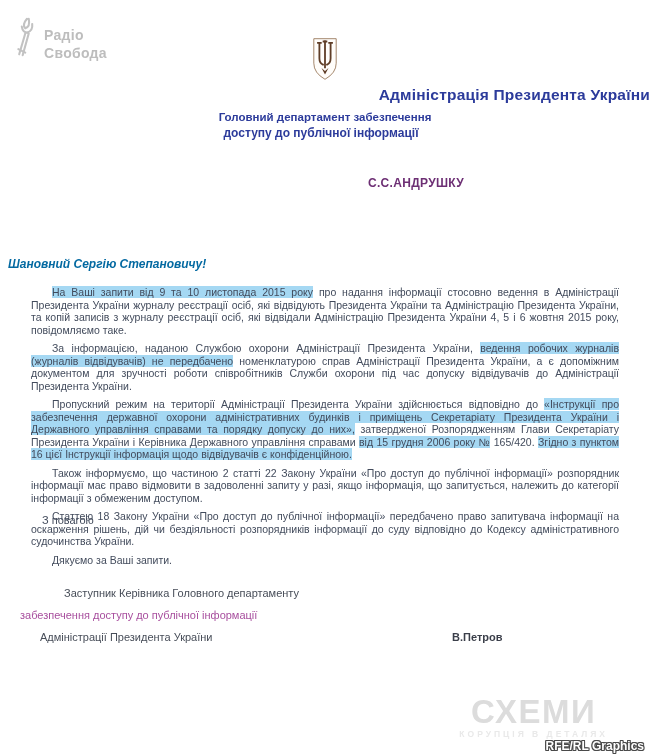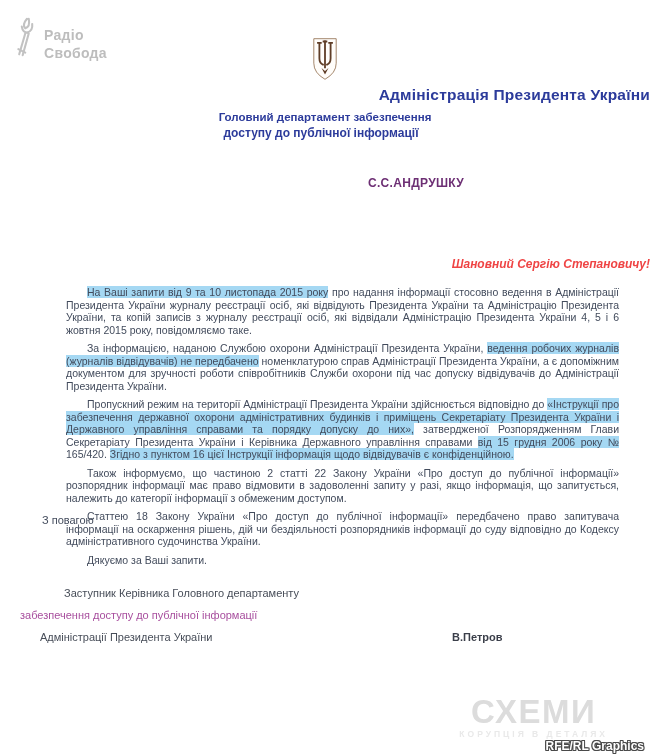--- a/index.html
+++ b/index.html
@@ -22,27 +22,27 @@
   .org-title { position: absolute; left: 0; right: 0; top: 86px; text-align: right;
     font-size: 15.5px; font-weight: bold; color: #2c3b9b; letter-spacing: .2px; }
   .dept-line1 { position: absolute; left: 0; right: 0; top: 111px; text-align: center;
     font-size: 11.5px; font-weight: 600; color: #2c3b9b; }
   .dept-line2 { position: absolute; left: 0; right: 8px; top: 126px; text-align: center;
     font-size: 12px; font-weight: 600; color: #2c3b9b; }
 
   .addressee { position: absolute; left: 368px; top: 176px;
     font-size: 12px; font-weight: bold; color: #6d2f74; letter-spacing: .3px; }
 
-  .salutation { position: absolute; left: 0; right: 0; top: 257px; text-align: right;
-    font-size: 12px; font-weight: bold; font-style: italic; color: #ef4444; padding-left: 8px; }
+  .salutation { position: absolute; left: 0; right: 0; top: 257px; text-align: left;
+    font-size: 12px; font-weight: bold; font-style: italic; color: #0369a1; padding-left: 8px; }
 
   
   .letter-body { position: absolute; left: 31px; right: 31px; top: 286px;
     font-size: 10.5px; line-height: 12.5px; color: #424b5c; text-align: justify; }
-  .letter-body p.para { text-indent: 21px; margin-bottom: 6px; margin-left: 35px; }
+  .letter-body p.para { text-indent: 21px; margin-bottom: 6px; }
   .letter-body .hl { background: #a5d8f3; }
 
   .closing { position: absolute; left: 42px; top: 514px; font-size: 11px; color: #424b5c; }
 
   
   .sig-line1 { position: absolute; left: 20px; top: 587px; font-size: 11px; color: #474d58; margin-left: 44px; }
   .sig-line2 { position: absolute; left: 20px; top: 609px; font-size: 11px; color: #a84f9e; }
   .sig-line3 { position: absolute; left: 40px; top: 631px; font-size: 11px; color: #474d58; }
   .sig-name  { position: absolute; left: 452px; top: 631px; font-size: 11px; font-weight: bold; color: #3b3f4a; }
 

